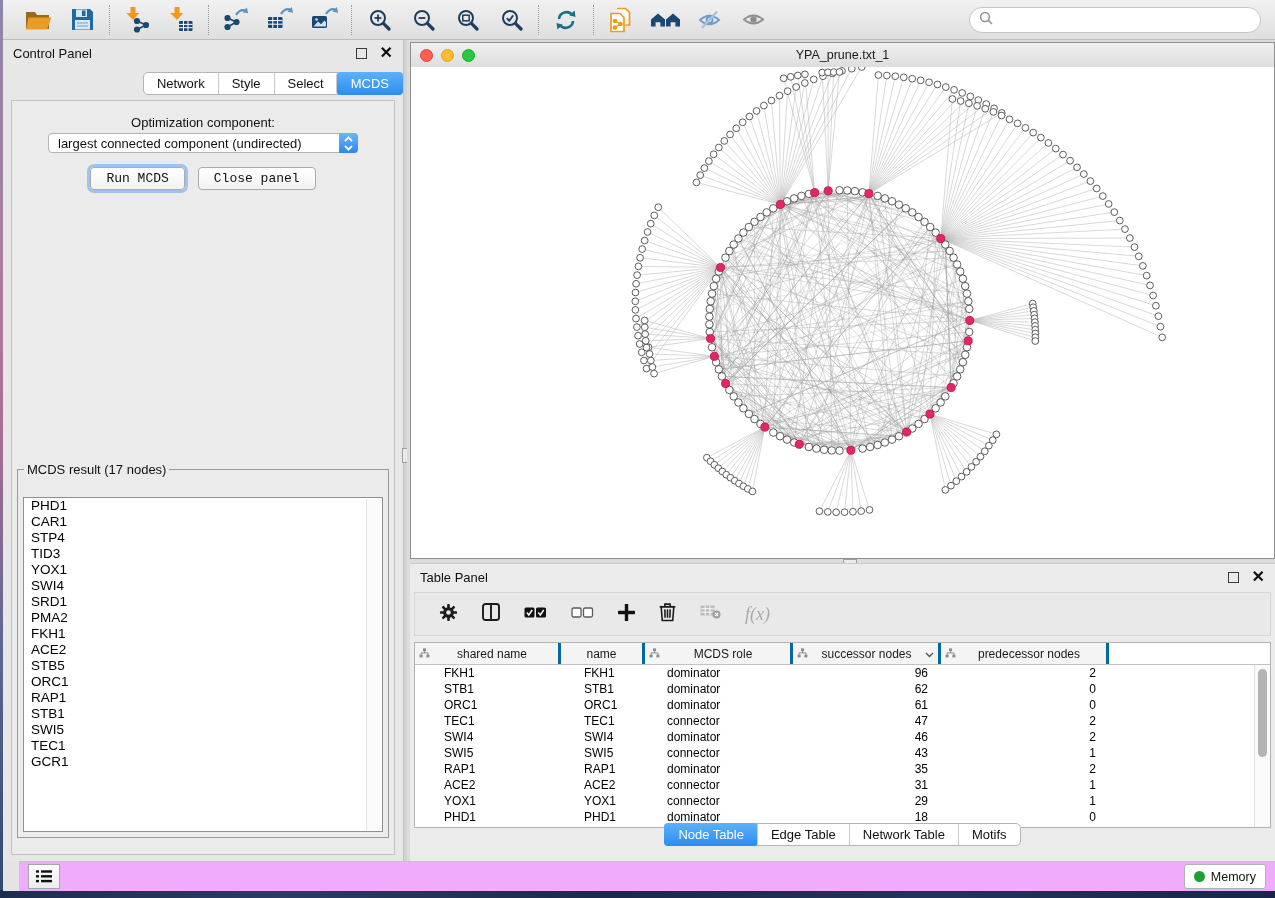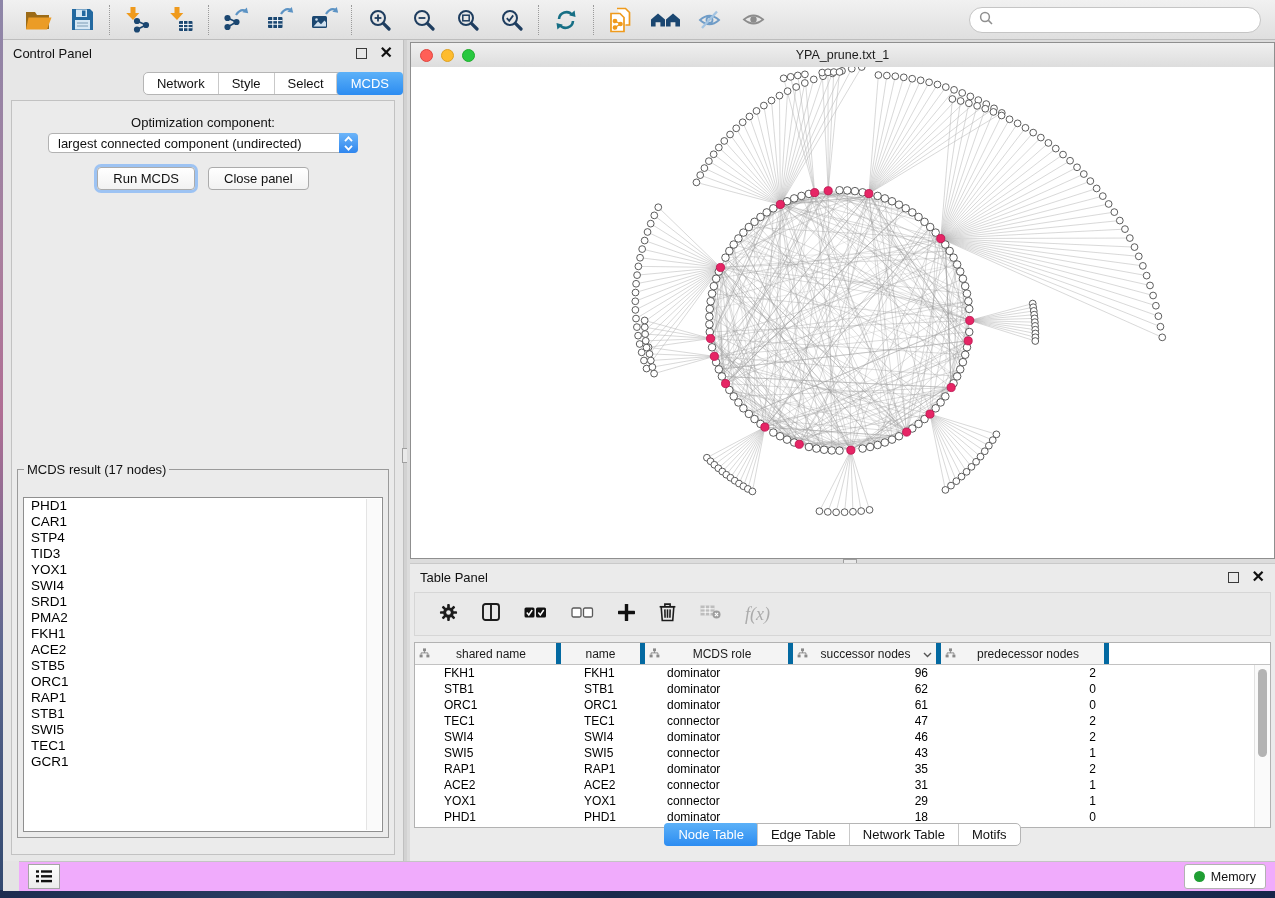--- a/index.html
+++ b/index.html
@@ -36,21 +36,21 @@
   .ctabs{display:flex;justify-content:flex-end;margin-top:6px;}
   .cinner{position:absolute;left:8px;right:8px;top:60px;bottom:6px;background:#ebebeb;border:1px solid #c2c2c2;}
   .opt-label{position:absolute;top:14px;left:0;right:0;text-align:center;font-size:13px;color:#111;}
   .dd{position:absolute;left:36px;right:36px;top:32px;height:20px;background:#fff;border:1px solid #b2b2b2;
     border-radius:4px;display:flex;align-items:center;box-sizing:border-box;}
   .dd-text{flex:1;padding-left:9px;font-size:13px;color:#111;white-space:nowrap;overflow:hidden;}
   .dd-step{width:19px;align-self:stretch;margin:-1px -1px -1px 0;border-radius:0 4px 4px 0;
     background:linear-gradient(#6cb5f9,#2f86ee);display:flex;align-items:center;justify-content:center;}
   .btnrow{position:absolute;top:66px;left:0;right:0;display:flex;justify-content:center;gap:13px;}
   .btn{background:linear-gradient(#ffffff,#f2f2f2);border:1px solid #ababab;border-radius:4px;
-    font-size:13px;color:#111;padding:3px 15px;font-family:Liberation Sans, sans-serif;}
+    font-size:13px;color:#111;padding:3px 15px;font-family:Liberation Mono, monospace;}
   .btn.focus{box-shadow:0 0 0 3px rgba(92,162,250,.55);}
   fieldset.mcds{position:absolute;left:5px;right:5px;top:361px;bottom:16px;border:1px solid #9a9a9a;
     margin:0;padding:3px;background:transparent;}
   fieldset.mcds legend{font-size:13px;padding:0 3px;margin-left:3px;color:#111;}
   .mcds-list{position:absolute;left:5px;right:5px;top:20px;bottom:5px;background:#fff;border:1px solid #8f8f8f;}
   .mcds-scroll{position:absolute;top:1px;right:1px;bottom:1px;width:14px;background:#fafafa;border-left:1px solid #e4e4e4;}
   .mcds-item{font-size:13.5px;line-height:16px;padding-left:7px;color:#000;}
 
   
   .vsplit{position:absolute;left:400px;top:40px;width:4px;bottom:30px;background:#d2d2d2;border-left:1px solid #c0c0c0;}
@@ -70,21 +70,21 @@
   .netcanvas{position:absolute;top:24px;left:0;right:0;bottom:0;background:#fff;}
   .netcanvas svg{width:100%;height:100%;display:block;}
 
   
   .tablepanel{position:absolute;left:3px;right:0;top:523px;bottom:0;background:#ebebeb;border-top:1px solid #c9c9c9;}
   .tptoolbar{position:absolute;top:28px;left:4px;right:4px;height:44px;background:#e9e9e9;
     border:1px solid #d6d6d6;display:flex;align-items:center;gap:24px;padding-left:24px;box-sizing:border-box;}
   .fx{font-family:"Liberation Serif",serif;font-style:italic;font-size:18px;color:#ababab;}
   .tptable{position:absolute;left:4px;right:4px;top:78px;bottom:33px;background:#fff;border:1px solid #b2b2b2;overflow:hidden;}
   .thead{display:grid;grid-template-columns:146px 84px 148px 148px 168px 1fr;height:21px;border-bottom:1px solid #c2c2c2;}
-  .th{background:#f4f4f4;border-right:5px solid #0369a1;display:flex;align-items:center;font-size:12px;color:#1a1a1a;
+  .th{background:#f4f4f4;border-right:3px solid #0369a1;display:flex;align-items:center;font-size:12px;color:#1a1a1a;
     position:relative;padding:0 4px;box-sizing:border-box;}
   .th .lbl{flex:1;text-align:center;}
   .th.filler{background:transparent;border-right:none;}
   .trow{display:grid;grid-template-columns:146px 84px 148px 148px 168px 1fr;height:16px;font-size:12px;color:#000;}
   .trow .c{line-height:16px;white-space:nowrap;overflow:hidden;}
   .trow .c0{padding-left:29px;}
   .trow .c1{padding-left:23px;}
   .trow .c2{padding-left:22px;}
   .trow .num{text-align:right;padding-right:13px;}
   .vscroll{position:absolute;top:22px;right:0;bottom:0;width:15px;background:#fafafa;border-left:1px solid #e2e2e2;}

